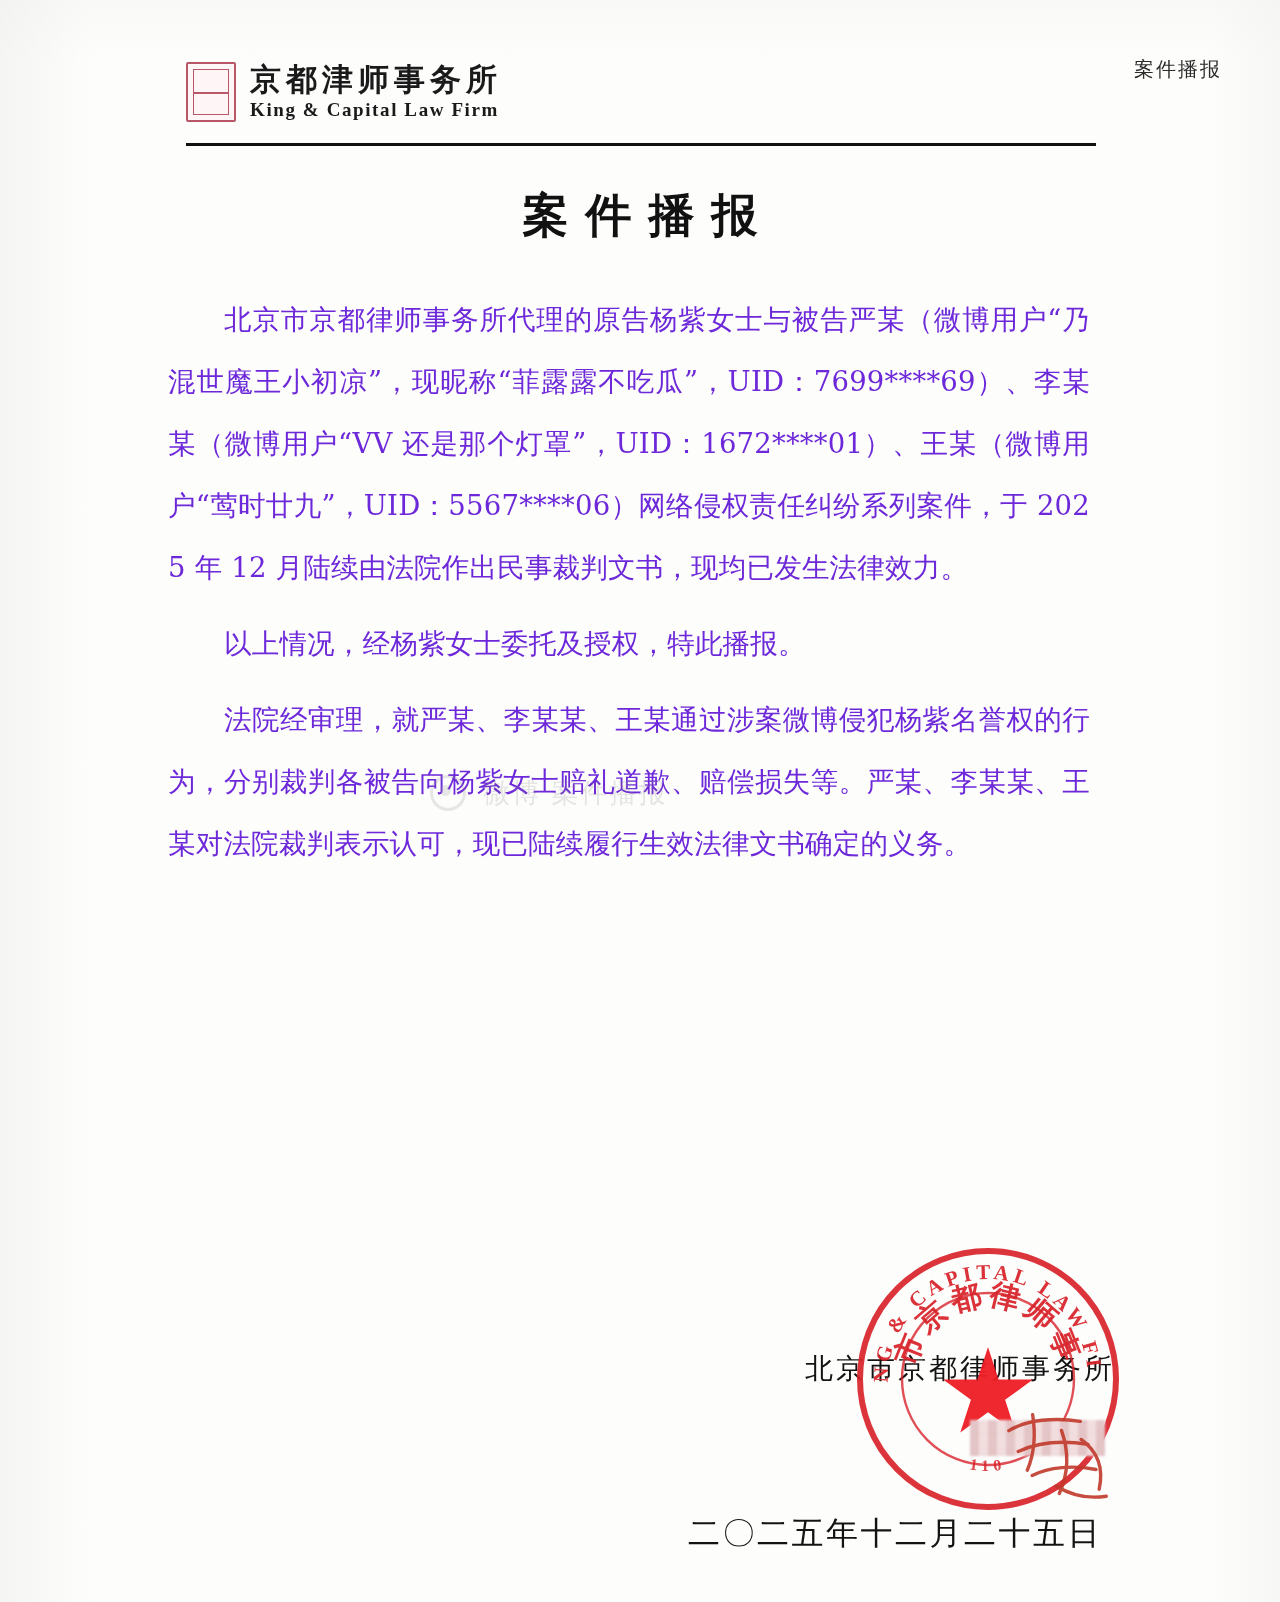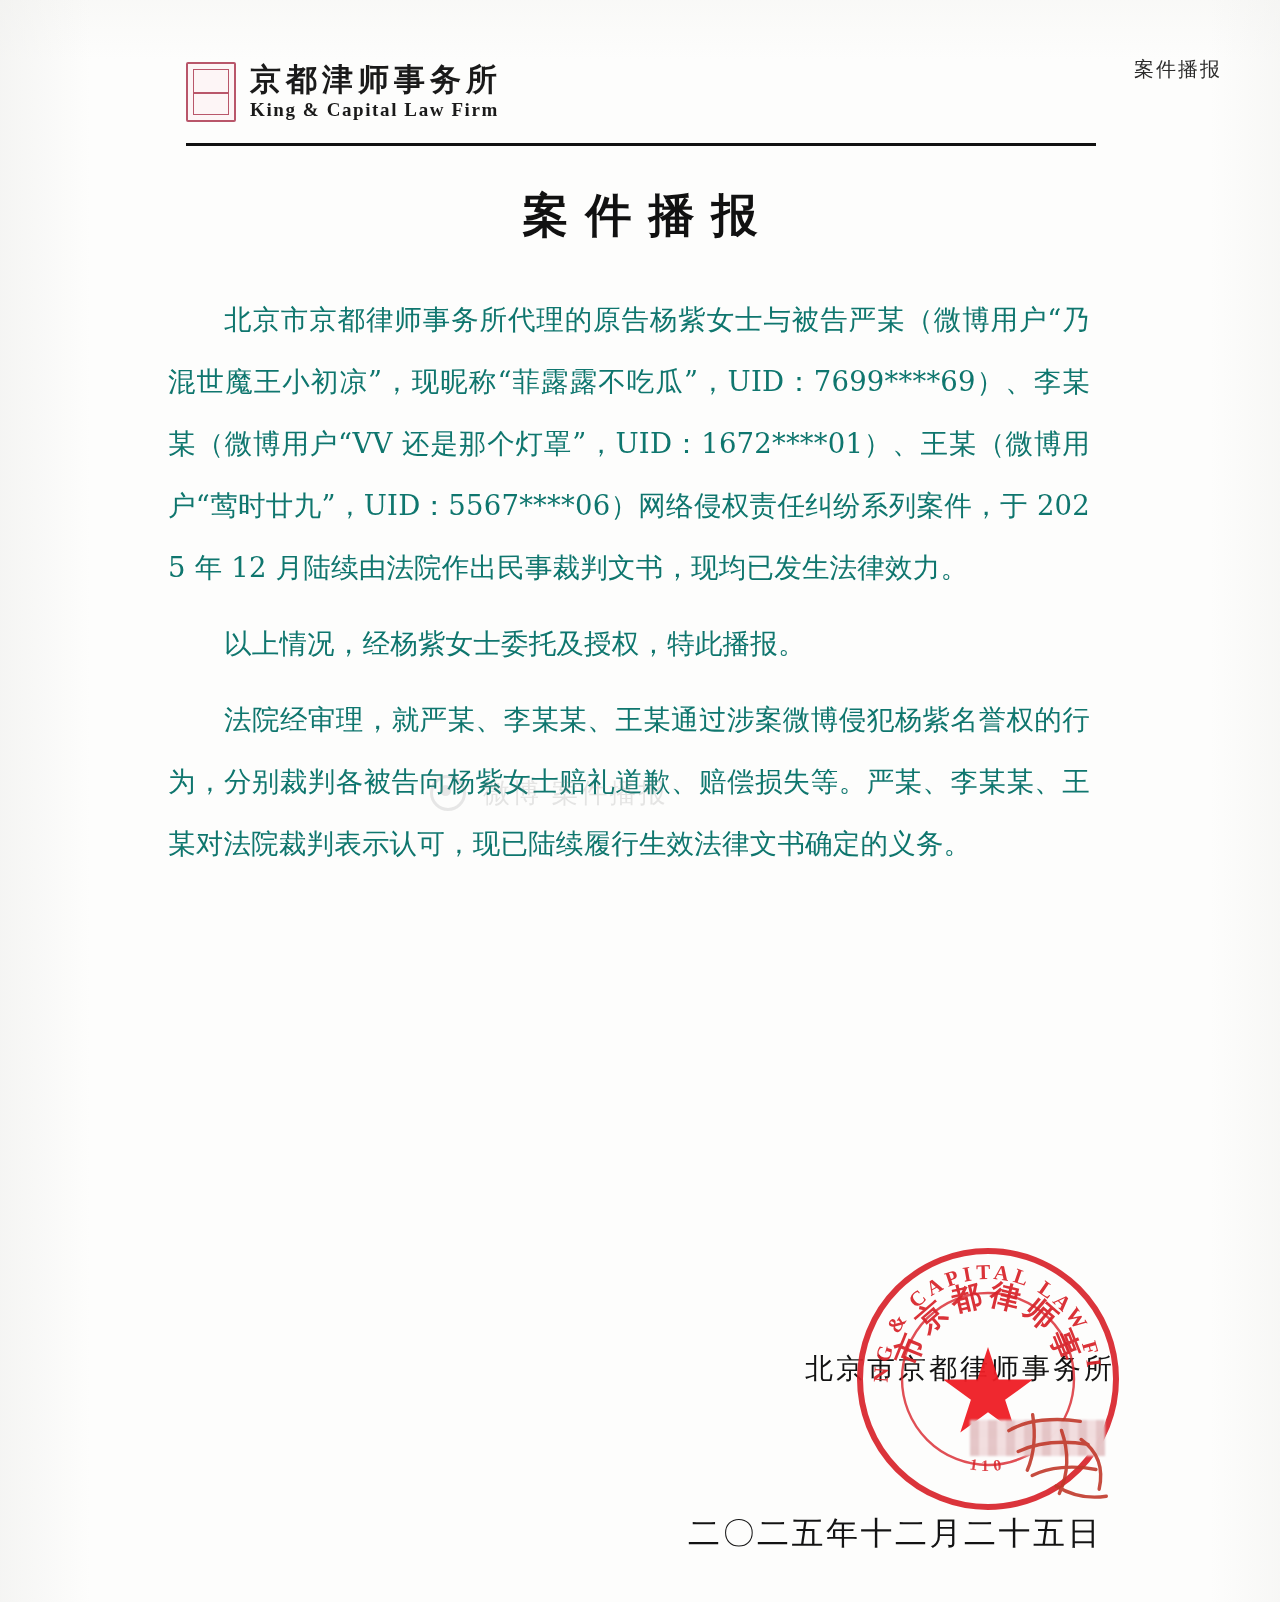--- a/index.html
+++ b/index.html
@@ -129,21 +129,21 @@
   .body-wrap {
     position: absolute;
     left: 168px;
     top: 288px;
     width: 922px;
   }
   .para {
     font-family: "DejaVu Serif", "Liberation Serif", serif;
     font-size: 27.5px;
     line-height: 62px;
-    color: #0f766e;
+    color: #6d28d9;
     text-align: justify;
     text-align-last: left;
     text-indent: 56px;
     margin: 0 0 14px 0;
     letter-spacing: 0.2px;
     word-break: break-all;
   }
 
   
   .watermark {

